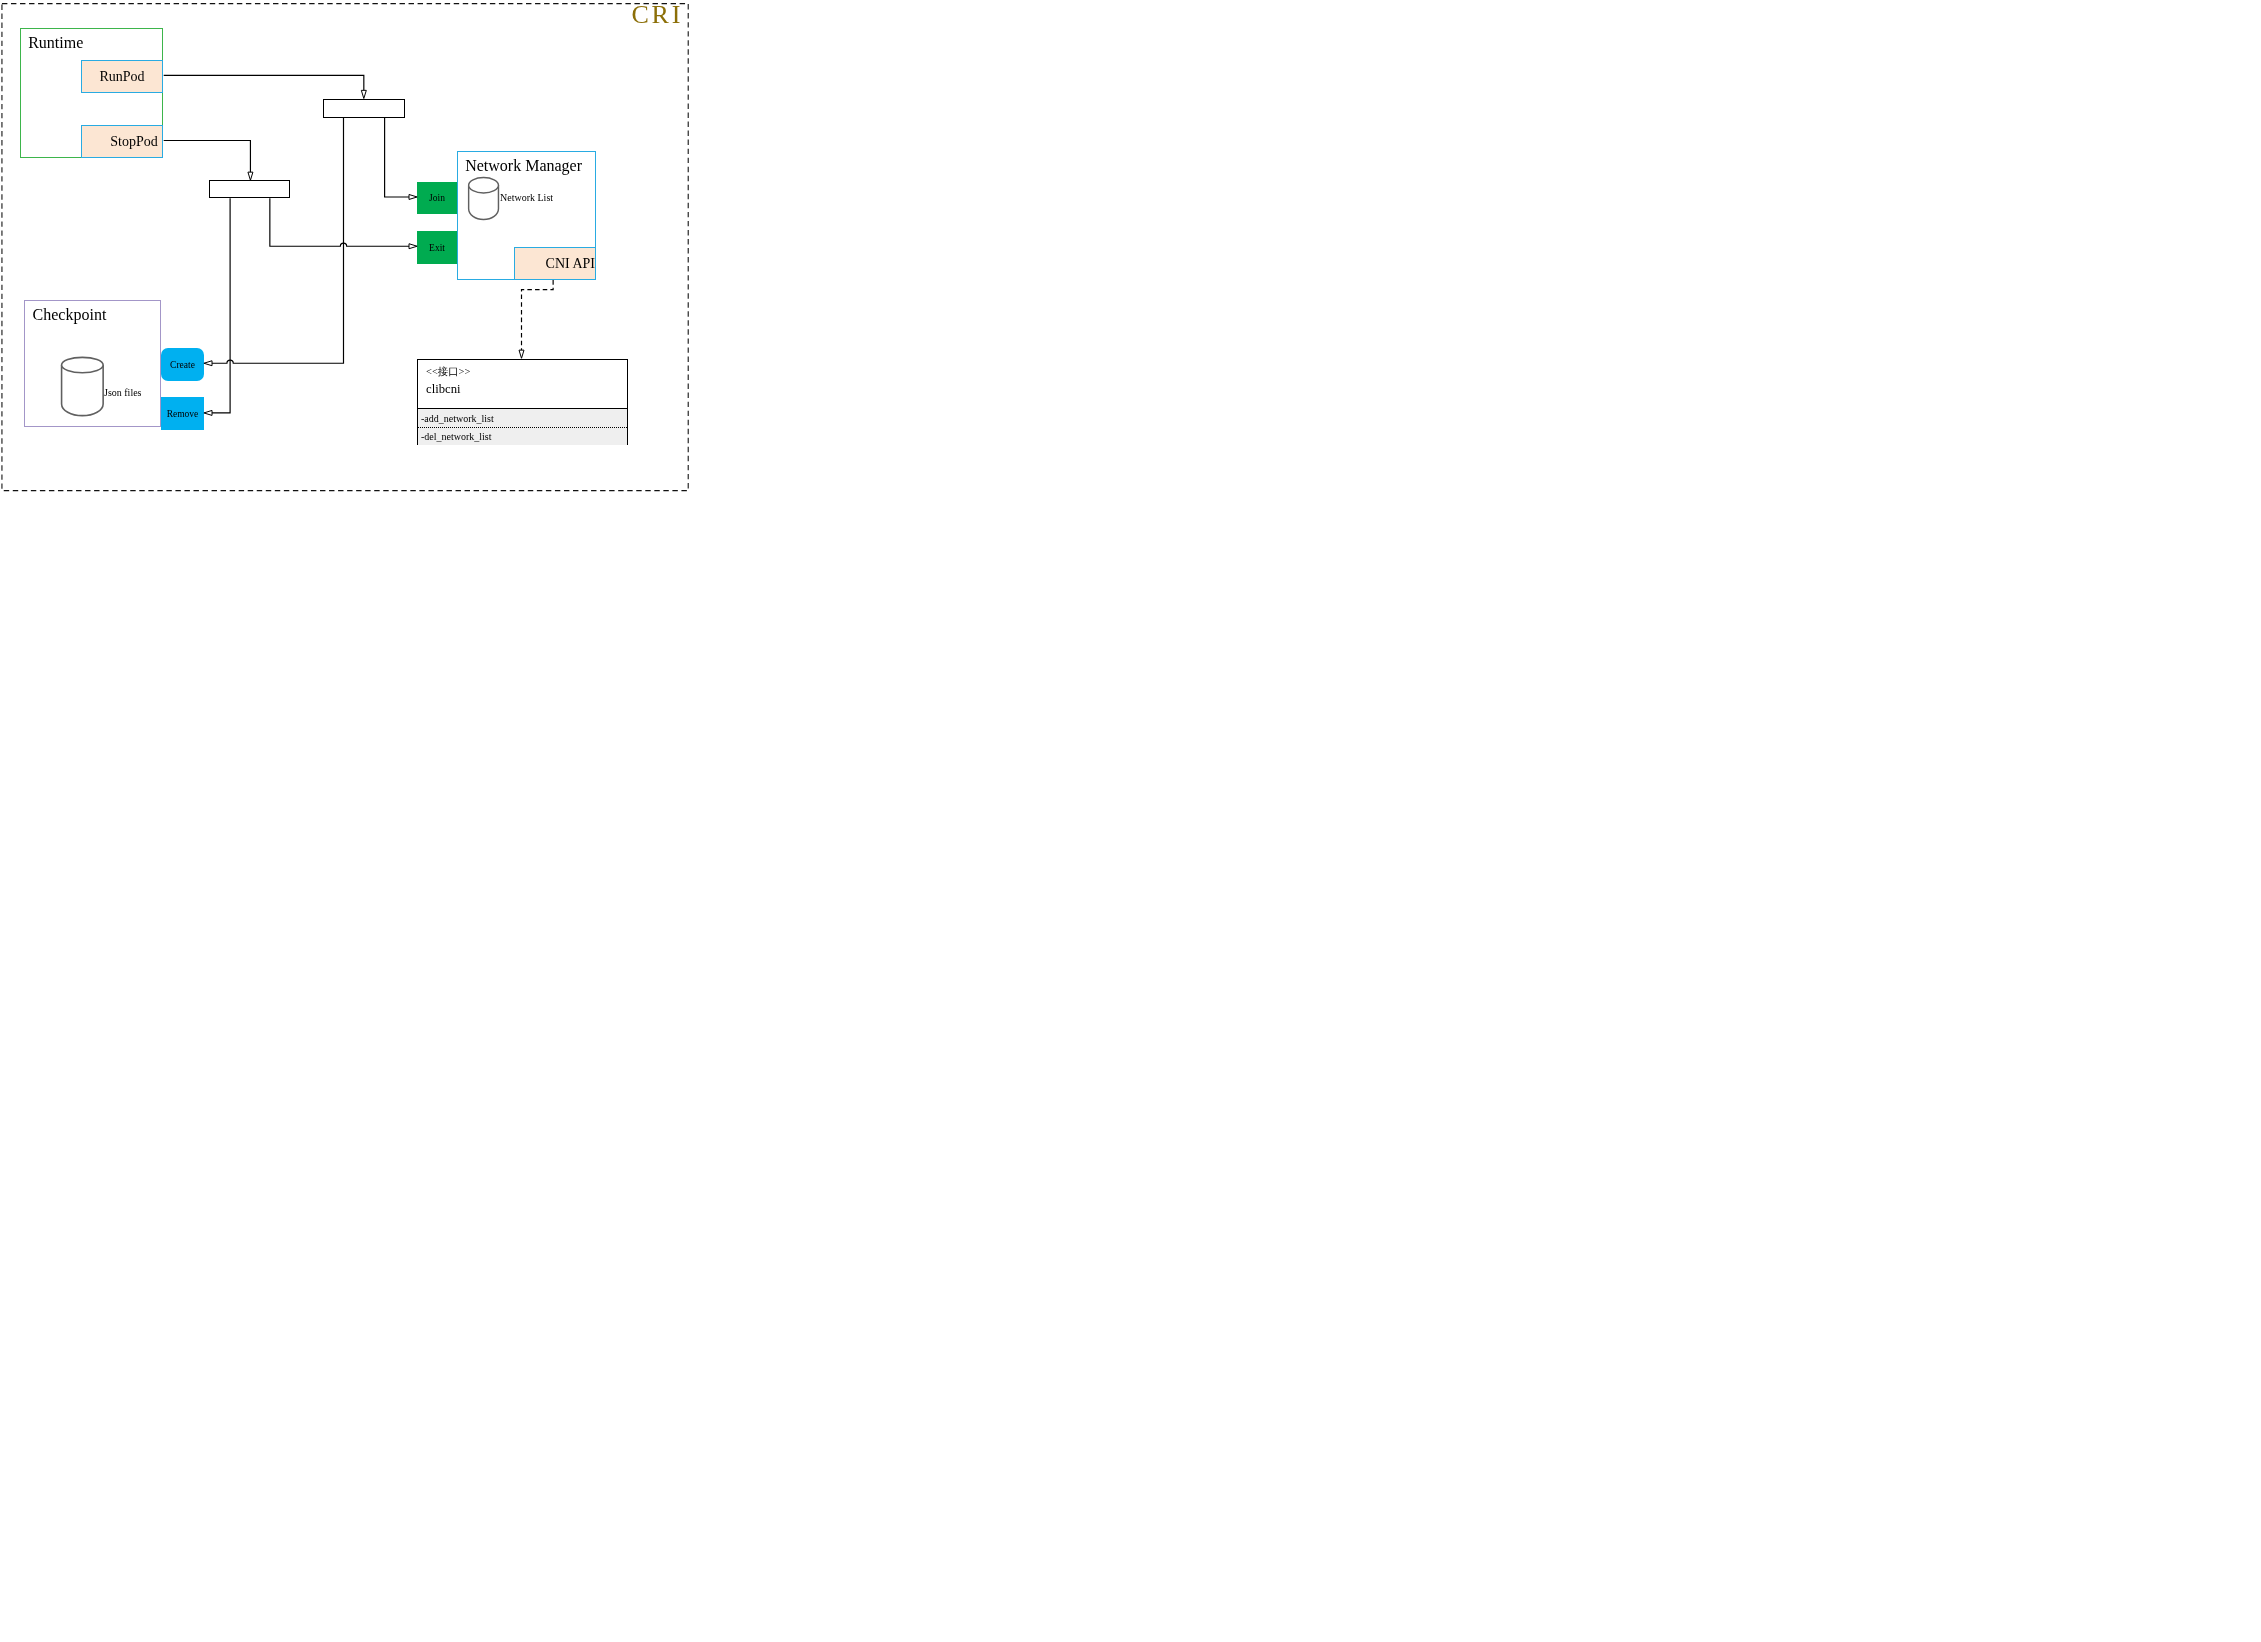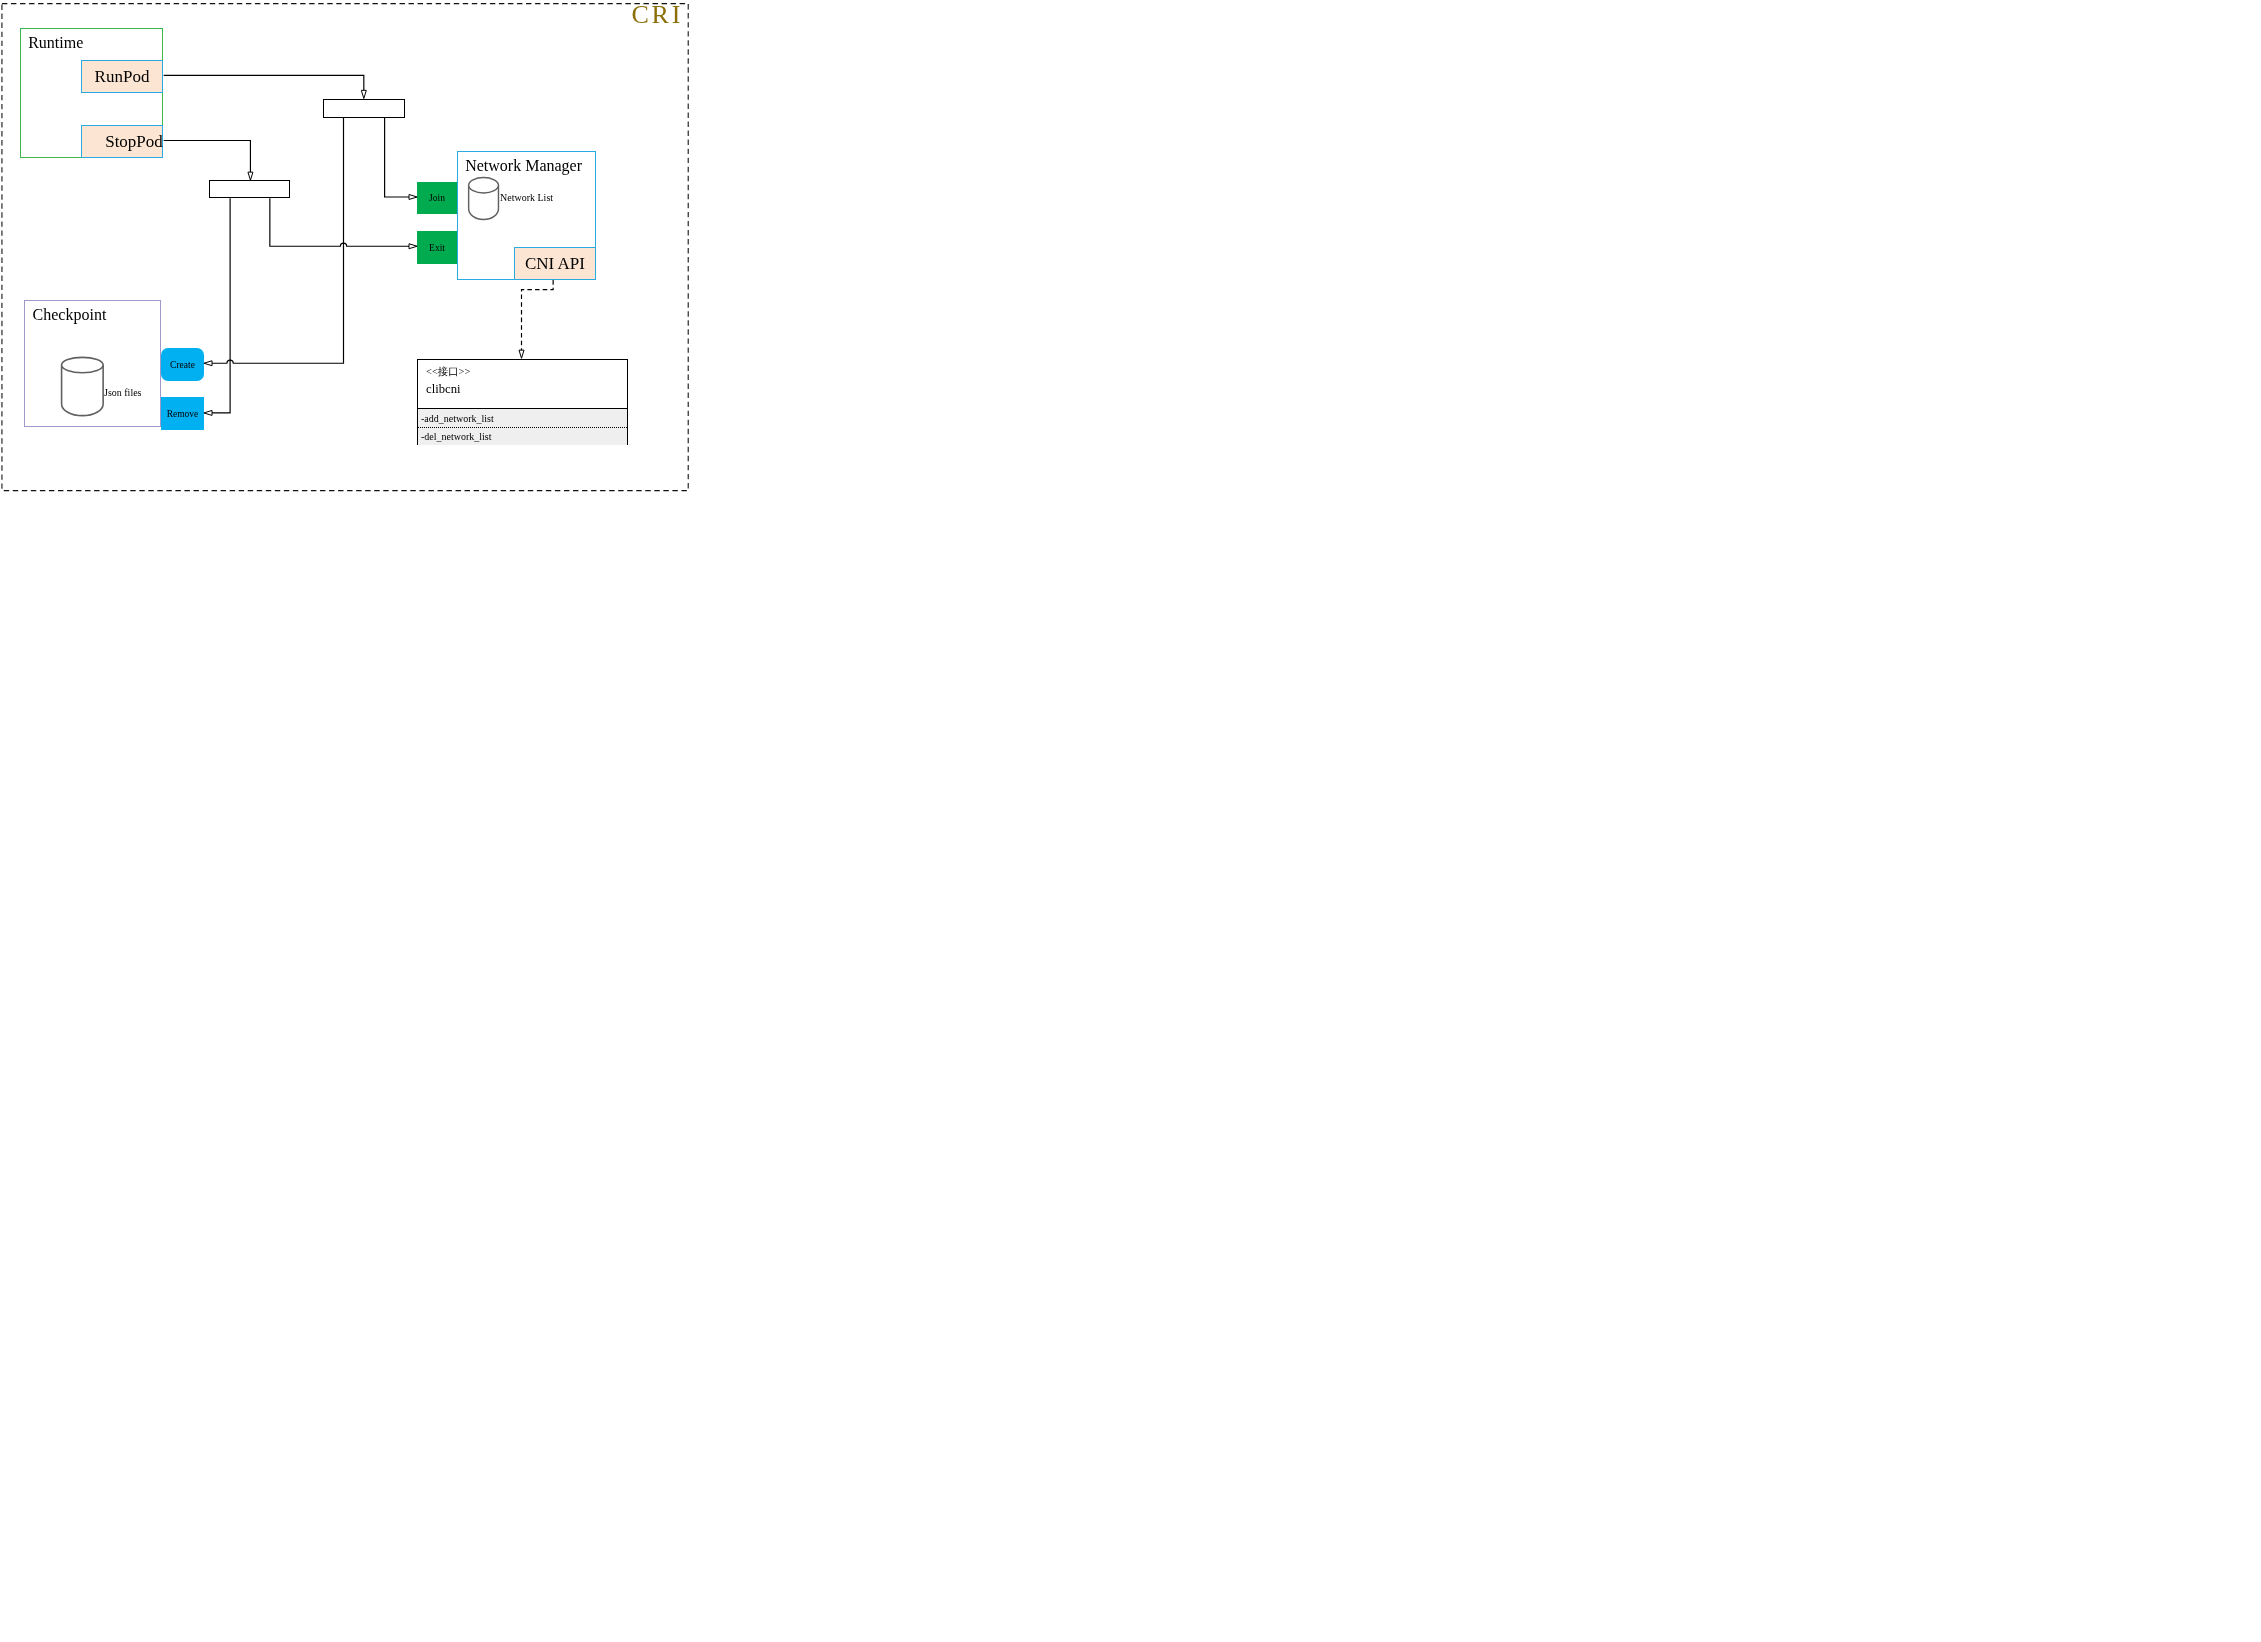--- a/index.html
+++ b/index.html
@@ -8,24 +8,24 @@
 
   .node{position:absolute;box-sizing:border-box;background:#fff;}
   .node .title{font-size:16px;padding:4.5px 7.2px;white-space:nowrap;}
 
   #runtime-box{left:20px;top:28px;width:143px;height:130px;border:0.9px solid var(--runtime-border,#3db54b);z-index:10;}
   #checkpoint-box{left:24.4px;top:300px;width:137px;height:127px;border:0.9px solid var(--checkpoint-border,#a396c8);z-index:10;}
   #network-manager-box{left:457px;top:151px;width:139px;height:129px;border:0.9px solid var(--accent-blue,#29abe2);z-index:10;}
 
   .peach-btn{position:absolute;box-sizing:border-box;background:var(--fill-peach,#fce6d3);
     border:0.9px solid var(--accent-blue,#29abe2);display:flex;align-items:center;justify-content:center;
-    font-size:17px;z-index:20;}
+    font-size:14px;z-index:20;}
   #runpod-btn{left:81px;top:60px;width:82px;height:33px;}
   #stoppod-btn{left:81px;top:125px;width:82px;height:33px;padding-left:24px;}
-  #cniapi-btn{left:514px;top:247px;width:82px;height:33px;}
+  #cniapi-btn{left:514px;top:247px;width:82px;height:33px;justify-content:flex-end;}
 
   .cyan-btn{position:absolute;box-sizing:border-box;background:var(--fill-cyan,#00b0f0);
     display:flex;align-items:center;justify-content:center;font-size:9.5px;z-index:20;}
   #create-btn{left:161px;top:348px;width:43px;height:33px;border-radius:7px;}
   #remove-btn{left:161px;top:397px;width:43px;height:33px;}
 
   .green-btn{position:absolute;box-sizing:border-box;background:var(--fill-green,#00ab50);
     display:flex;align-items:center;justify-content:center;font-size:9.5px;z-index:20;}
   #join-btn{left:417px;top:182px;width:40px;height:32px;}
   #exit-btn{left:417px;top:231px;width:40px;height:33px;}

